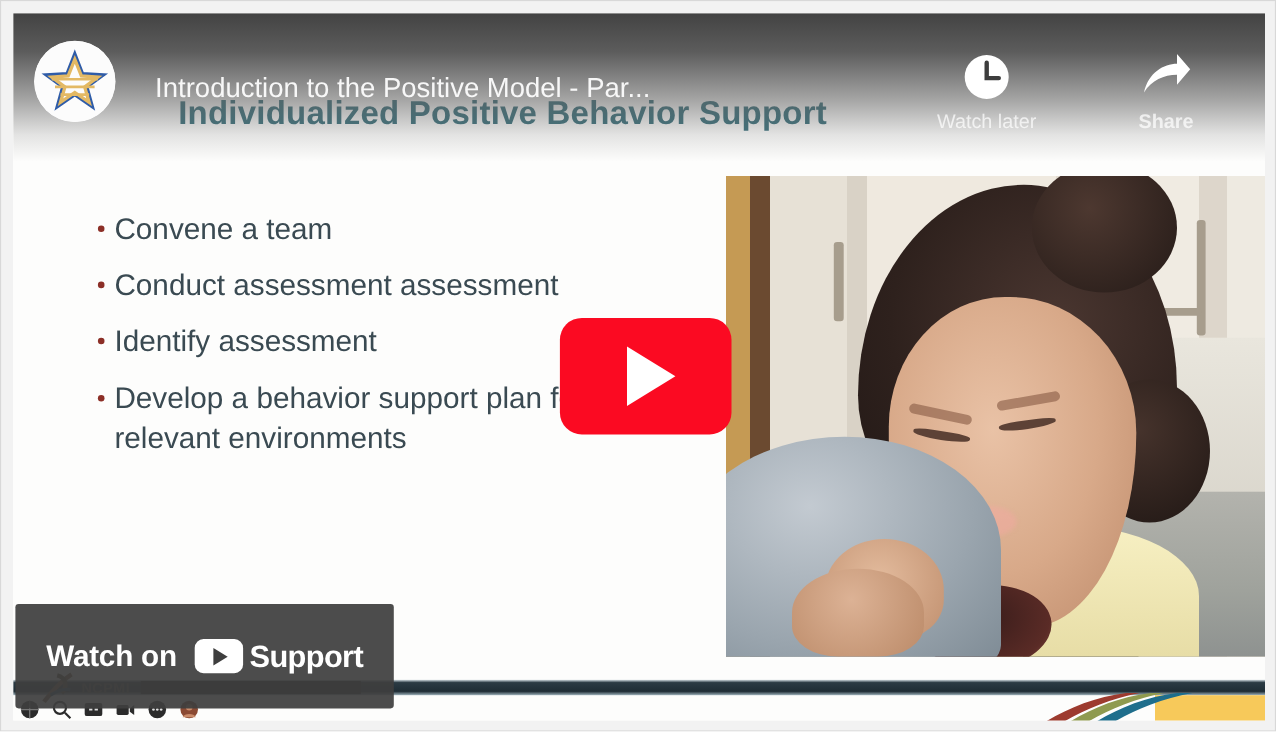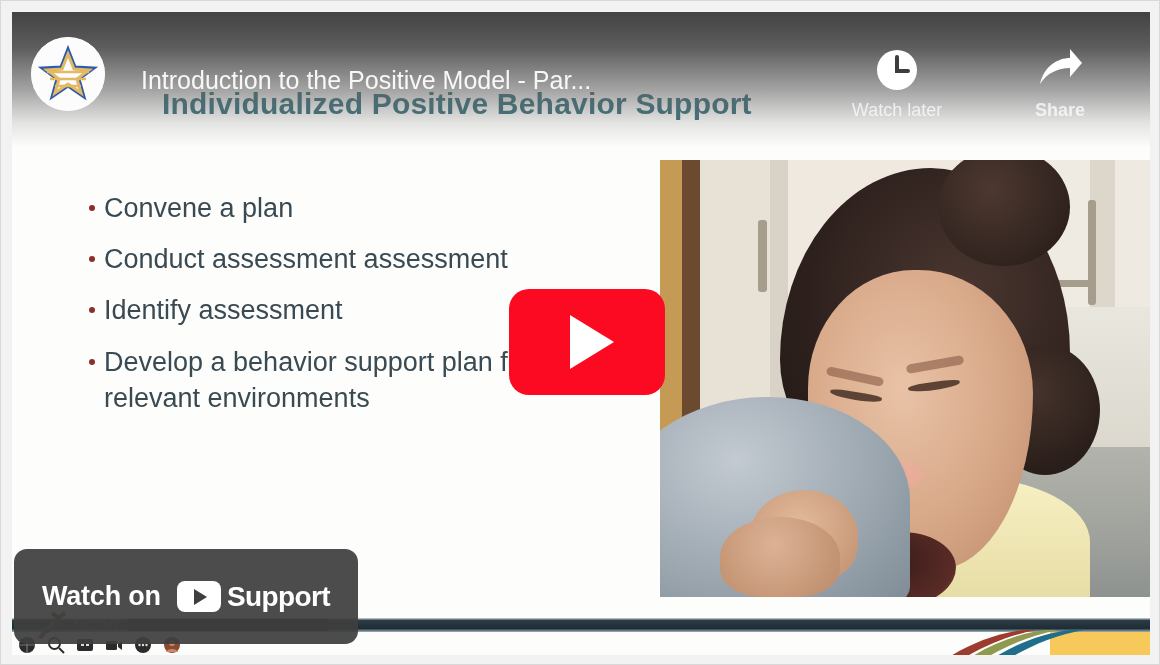--- a/index.html
+++ b/index.html
@@ -357,21 +357,21 @@
   }
 
   
   .watch-on {
     position: absolute;
     left: 2px;
     top: 537px;
     width: 344px;
     height: 95px;
     background: rgba(62,62,62,.93);
-    border-radius: 13px;
+    border-radius: 3px;
     display: flex;
     align-items: center;
     justify-content: center;
     gap: 16px;
     cursor: pointer;
   }
   .watch-on-text {
     color: #ffffff;
     font-size: 27px;
     font-weight: bold;
@@ -413,21 +413,21 @@
 
     <div class="video-surface">
 
       <div class="slide">
 
         <div class="slide-heading">Individualized Positive Behavior Support</div>
 
         <div class="bullets">
           <div class="bullet">
             <span class="bullet-dot"></span>
-            <span class="bullet-text">Convene a plan</span>
+            <span class="bullet-text">Convene a team</span>
           </div>
           <div class="bullet">
             <span class="bullet-dot"></span>
             <span class="bullet-text">Conduct assessment assessment</span>
           </div>
           <div class="bullet">
             <span class="bullet-dot"></span>
             <span class="bullet-text">Identify assessment</span>
           </div>
           <div class="bullet">

